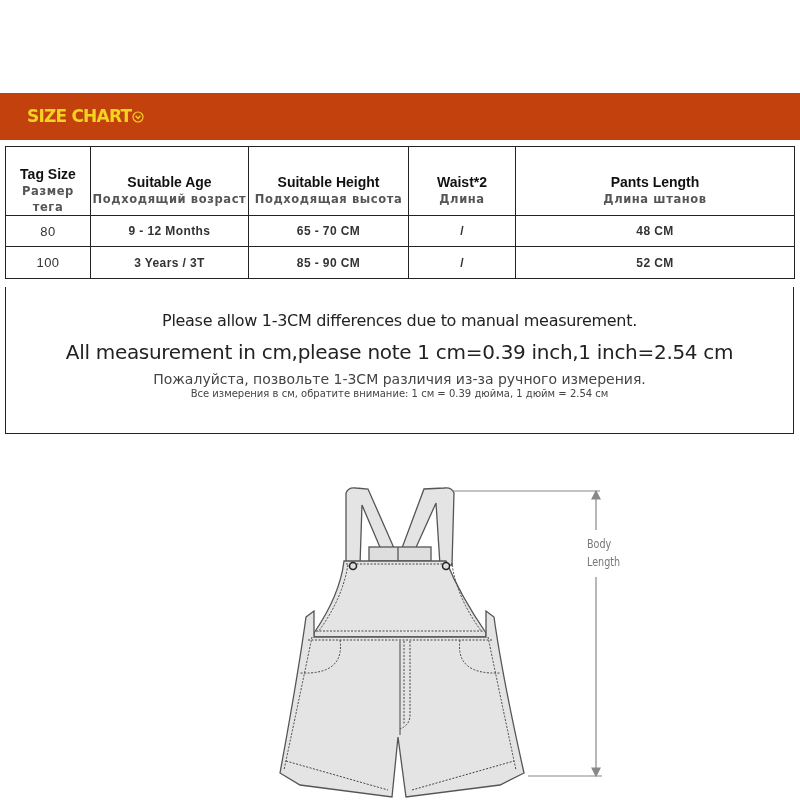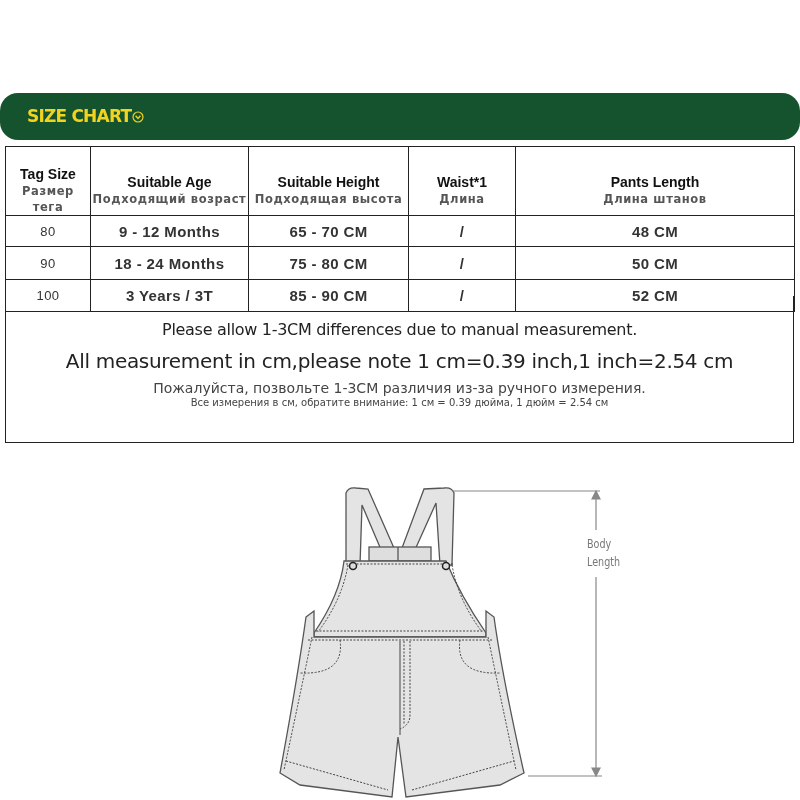--- a/index.html
+++ b/index.html
@@ -2,47 +2,46 @@
 <html><head>
   <meta charset="utf-8">
   <style>
     html, body { margin: 0; padding: 0; }
     body {
       width: 800px; height: 800px; background: #ffffff; position: relative; overflow: hidden;
       font-family: "Liberation Sans", sans-serif; color: #111;
     }
     .banner {
       position: absolute; left: 0; top: 93px; width: 800px; height: 47px;
-      background: #14532d;
-      border-radius: 18px;
+      background: #c2410c;
     }
     .banner-title {
       position: absolute; left: 27px; top: 13px; font-size: 17px; font-weight: bold;
       color: #f2d31f; letter-spacing: -0.8px; font-family: "DejaVu Sans", sans-serif;
     }
     .banner-icon {
       position: absolute; left: 132px; top: 18px; width: 12px; height: 12px;
     }
     table.size-table {
       position: absolute; left: 5px; top: 146px; width: 789px;
       border-collapse: collapse; table-layout: fixed;
     }
     table.size-table td, table.size-table th {
       border: 1.5px solid #222; text-align: center; padding: 0; vertical-align: middle;
     }
     .hdr-en { font-size: 14px; font-weight: bold; line-height: 18px; display: block; margin-top: 18px; }
     .hdr-ru { font-size: 12.5px; color: #555; line-height: 16px; display: block; letter-spacing: 0.6px; font-family: "DejaVu Sans", sans-serif; font-size: 11.5px; }
     tr.hdr-row th { height: 42px; }
-    tr.data-row td { font-size: 15px; font-weight: bold; color: #333; letter-spacing: 0.4px; }
+    tr.data-row td { font-size: 12px; font-weight: bold; color: #333; letter-spacing: 0.4px; }
     tr.data-row td.tag { font-weight: normal; font-size: 13px; margin-top: 45px; }
     tr.r1 td { height: 30px; }
     tr.r2 td { height: 32px; }
     tr.r3 td { height: 31px; }
     .note-box {
-      position: absolute; left: 5px; top: 296px; width: 787px; height: 146px;
+      position: absolute; left: 5px; top: 287px; width: 787px; height: 146px;
       border: 1.5px solid #222; border-top: none; text-align: center;
     }
     .note-en1 { position: absolute; left: 0; width: 100%; top: 24px; font-size: 16px; color: #222; font-family: "DejaVu Sans", sans-serif; letter-spacing: -0.3px; }
     .note-en2 { position: absolute; left: 0; width: 100%; top: 53px; font-size: 20px; color: #222; font-family: "DejaVu Sans", sans-serif; letter-spacing: -0.3px; }
     .note-ru1 { position: absolute; left: 0; width: 100%; top: 84px; font-size: 14px; color: #444; font-family: "DejaVu Sans", sans-serif; }
     .note-ru2 { position: absolute; left: 0; width: 100%; top: 101px; font-size: 10px; color: #444; font-family: "DejaVu Sans", sans-serif; }
     .figure { position: absolute; left: 0; top: 465px; width: 800px; height: 360px; }
     .measure-label {
       position: absolute; font-size: 12px; color: #777; line-height: 18px;
       transform: scaleX(0.8); transform-origin: left top; font-family: "DejaVu Sans", sans-serif;
@@ -75,41 +74,34 @@
     </th>
     <th>
       <span class="hdr-en">Suitable Age</span>
       <span class="hdr-ru">Подходящий возраст</span>
     </th>
     <th>
       <span class="hdr-en">Suitable Height</span>
       <span class="hdr-ru">Подходящая высота</span>
     </th>
     <th>
-      <span class="hdr-en">Waist*1</span>
+      <span class="hdr-en">Waist*2</span>
       <span class="hdr-ru">Длина</span>
     </th>
     <th>
       <span class="hdr-en">Pants Length</span>
       <span class="hdr-ru">Длина штанов</span>
     </th>
   </tr>
   <tr class="data-row r1">
     <td class="tag">80</td>
     <td>9 - 12 Months</td>
     <td>65 - 70 CM</td>
     <td>/</td>
     <td>48 CM</td>
-  </tr>
-  <tr class="data-row r2">
-    <td class="tag">90</td>
-    <td>18 - 24 Months</td>
-    <td>75 - 80 CM</td>
-    <td>/</td>
-    <td>50 CM</td>
   </tr>
   <tr class="data-row r3">
     <td class="tag">100</td>
     <td>3 Years / 3T</td>
     <td>85 - 90 CM</td>
     <td>/</td>
     <td>52 CM</td>
   </tr>
 </tbody>
   </table>

